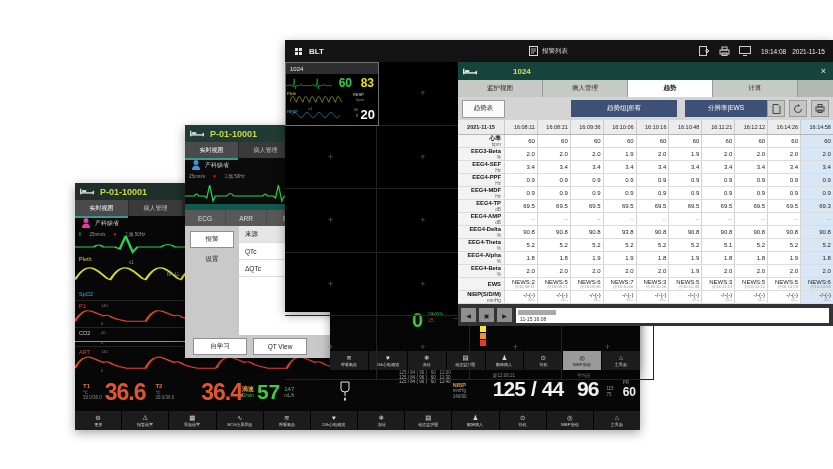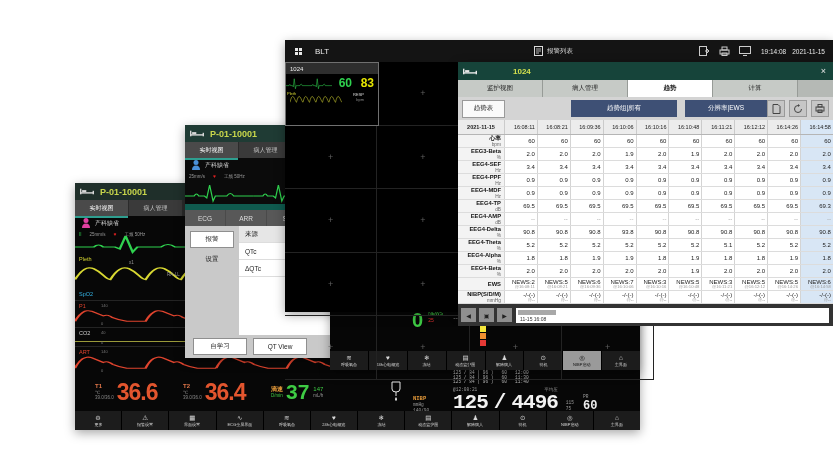--- a/index.html
+++ b/index.html
@@ -39,48 +39,48 @@
   .vitblk{display:flex;align-items:center;}
   .vl{display:flex;flex-direction:column;justify-content:center;line-height:1.15;}
   .vl .n{font-size:6px;color:#e0764a;font-weight:bold;}
   .vl .u{font-size:4.5px;color:#999;}
   .vl .lim{font-size:4.5px;color:#888;}
   .bigtemp{font-size:23px;font-weight:bold;color:#e2552e;margin-left:3px;letter-spacing:-1px;}
   .bigdrip{font-size:21px;font-weight:bold;color:#3ecb44;margin-left:3px;}
   .auxcol{display:flex;flex-direction:column;margin-left:4px;line-height:1.2;}
   .auxcol .a1{font-size:6px;color:#3ecb44;}
   .auxcol .a2{font-size:4.5px;color:#999;}
-  .nibpblk{display:flex;flex-direction:column;flex:1;font-family:Liberation Mono, monospace;}
+  .nibpblk{display:flex;flex-direction:row;flex:1;}
   .hist{height:14px;margin-left:42px;font-size:4.5px;line-height:4.7px;color:#b5b5b5;white-space:pre;}
   .nibprow{height:28px;display:flex;align-items:flex-end;}
   .nibplbl{width:40px;display:flex;flex-direction:column;line-height:1.2;padding-left:2px;}
   .nibplbl .n{font-size:5.5px;color:#e59a3a;font-weight:bold;}
   .nibplbl .u,.nibplbl .lim{font-size:4.5px;color:#999;}
   .bpcol{display:flex;flex-direction:column;align-items:flex-start;}
   .attime{font-size:4.5px;color:#999;}
   .bigbp{font-size:21px;font-weight:bold;color:#f2f2f2;letter-spacing:-1px;line-height:1;}
-  .mapcol{display:flex;flex-direction:column;line-height:1;align-items:flex-end;}
+  .mapcol{display:flex;flex-direction:column;margin-left:14px;line-height:1;}
   .mapcol .n{font-size:4.5px;color:#999;}
   .limcol{display:flex;flex-direction:column;font-size:4.5px;color:#999;margin:0 3px 2px 8px;line-height:1.2;}
   .prcol{display:flex;flex-direction:column;margin:0 4px 0 6px;line-height:1.1;}
   .prcol .n{font-size:4.5px;color:#999;}
   .prcol .v{font-size:12px;font-weight:bold;color:#eee;}
 
   
   .toolbar{position:absolute;left:0;right:0;bottom:0;display:flex;gap:1px;background:#000;}
   .tbtn{flex:1;background:#1c1c1c;color:#d8d8d8;display:flex;flex-direction:column;
     align-items:center;justify-content:center;line-height:1.2;}
   .tbtn .ticon{font-size:6.5px;}
   .tbtn .tlab{font-size:4.5px;white-space:nowrap;transform:scale(.9);}
   .tbtn.on{background:#9a9a9a;color:#111;}
 
   
   #central{background:#000;}
   .topbar{height:22px;background:#141414;display:flex;align-items:center;color:#e8e8e8;}
-  .logo{font-size:8px;font-weight:normal;margin-left:10px;display:flex;align-items:center;gap:13px;}
+  .logo{font-size:8px;font-weight:bold;margin-left:10px;display:flex;align-items:center;gap:7px;}
   .logogrid{width:7px;height:7px;display:grid;grid-template-columns:3px 3px;gap:1px;}
   .logogrid i{background:#e8e8e8;}
   .alarmlist{margin-left:205px;display:flex;align-items:center;gap:4px;font-size:6.5px;color:#ddd;}
   .tbicons{margin-left:auto;display:flex;gap:9px;align-items:center;}
   .clock{font-size:6.5px;margin:0 6px 0 10px;} .dateTxt{font-size:6.5px;margin-right:8px;}
   #grid{position:absolute;top:22px;left:0;right:0;bottom:0;display:flex;flex-wrap:wrap;}
   .gcell{width:91.33px;height:62.5px;border-right:1px solid #232323;border-bottom:1px solid #232323;
     display:flex;align-items:center;justify-content:center;}
   .plus{color:#5f5f5f;font-size:9px;}
   
@@ -258,42 +258,42 @@
         <svg class="wave wv-red" style="top:2px;height:23px;width:100%" viewBox="0 0 240 24" preserveAspectRatio="none">
             <use href="#seg-art"></use>
             <use href="#seg-art" x="60"></use>
             <use href="#seg-art" x="120"></use>
             <use href="#seg-art" x="180"></use>
           </svg>
       </div>
     </div>
 
     <div class="params">
-      <div class="vitblk" style="width:88px;padding-left:20px;">
+      <div class="vitblk" style="width:88px;padding-left:8px;">
         <div class="vl">
           <span class="n">T1</span>
           <span class="u">℃</span>
           <span class="lim">39.0/36.0</span>
         </div>
         <span class="bigtemp">36.6</span>
       </div>
-      <div class="vitblk" style="width:88px;">
+      <div class="vitblk" style="width:88px;gap:24px;">
         <div class="vl">
           <span class="n">T2</span>
           <span class="u">℃</span>
           <span class="lim">39.0/36.0</span>
         </div>
         <span class="bigtemp">36.4</span>
       </div>
       <div class="vitblk" style="width:110px;">
         <div class="vl">
           <span class="n" style="color:#e59a3a">滴速</span>
           <span class="u" style="color:#3ecb44">D/min</span>
         </div>
-        <span class="bigdrip">37</span>
+        <span class="bigdrip">57</span>
         <div class="auxcol">
           <span class="a1">147</span>
           <span class="a2">mL/h</span>
         </div>
       </div>
       <div class="vitblk" style="width:30px;justify-content:center;">
         <svg width="12" height="22" viewBox="0 0 12 22">
           <path d="M2 1 h8 v7 q0 3 -4 3 q-4 0 -4 -3 Z" fill="none" stroke="#e8e8e8" stroke-width="1"></path>
           <path d="M6 11 v4" stroke="#e8e8e8" stroke-width="1"></path>
           <path d="M6 16 q-2 2.5 0 4 q2 -1.5 0 -4" fill="#e8e8e8"></path>
@@ -611,20 +611,31 @@
       </div>
       <div class="trow2">
         <span class="tlbl" style="color:#d8d832;left:1px;top:1px;">Pleth</span>
         <svg class="wave wv-yellow" style="top:1px;height:13px;width:52px;left:4px" viewBox="0 0 120 24" preserveAspectRatio="none">
             <use href="#seg-pleth"></use>
             <use href="#seg-pleth" x="60"></use>
           </svg>
         <span class="tlbl" style="color:#ddd;right:14px;top:2px;">RESP</span>
         <span class="tlbl" style="color:#888;right:14px;top:7px;">bpm</span>
       </div>
+      <div class="trow3">
+        <span class="tlbl" style="color:#35b6e8;left:1px;top:4px;">RESP</span>
+        <span class="tlbl" style="color:#888;left:22px;top:1px;">x1</span>
+        <svg class="wave wv-cyan" style="top:2px;height:12px;width:48px;left:6px" viewBox="0 0 120 24" preserveAspectRatio="none">
+            <use href="#seg-resp"></use>
+            <use href="#seg-resp" x="60"></use>
+          </svg>
+        <span class="tlbl" style="color:#999;right:20px;top:2px;">30</span>
+        <span class="tlbl" style="color:#999;right:20px;top:8px;">8</span>
+        <span class="tnum" style="color:#fff;right:3px;top:1px;font-size:13px;">20</span>
+      </div>
     </div>
   </div>
 
   <div class="win" id="dialog" style="left:458px;top:62px;width:375px;height:250px;z-index:5;">
     <div class="dtitle">
       <svg class="bedicon" viewBox="0 0 20 10" style="color:#e8e8e8">
           <use href="#bed"></use>
         </svg>
       <span style="margin-left:30px">1024</span>
       <span class="dclose">×</span>

